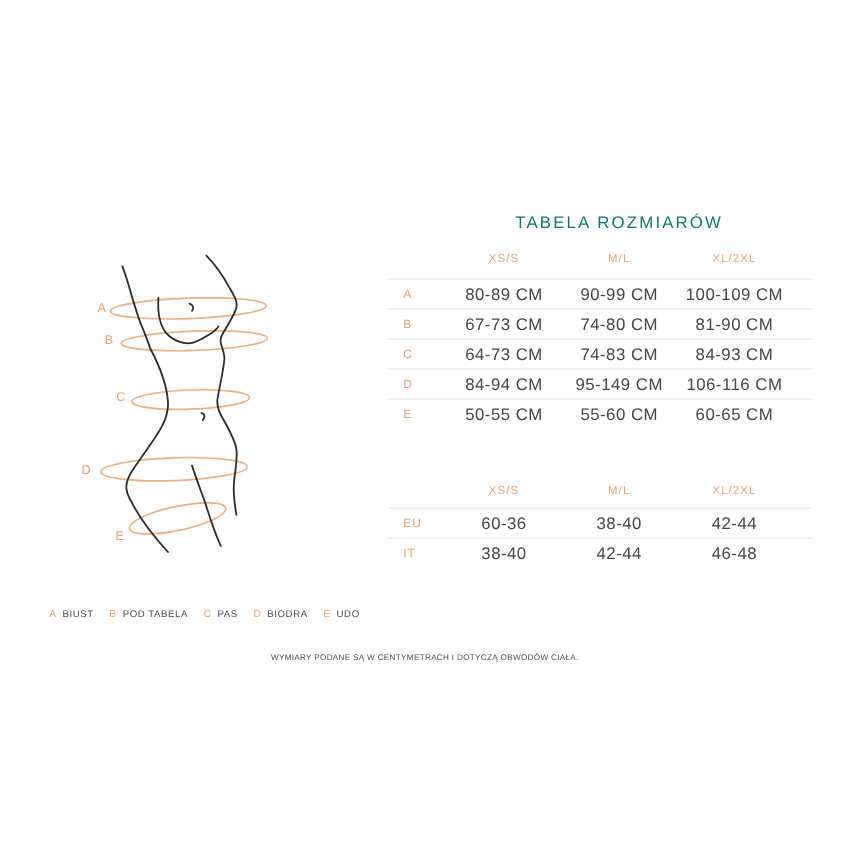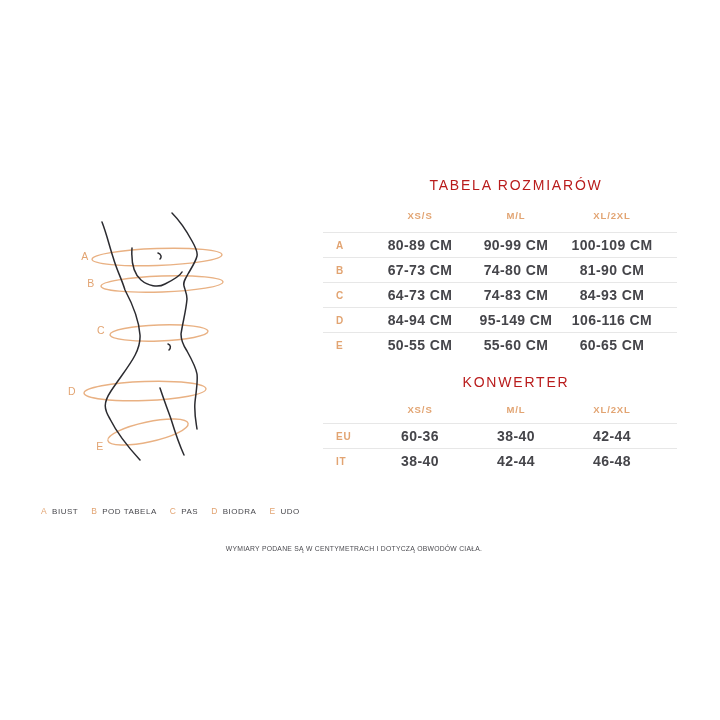--- a/index.html
+++ b/index.html
@@ -20,32 +20,32 @@
 
   
   .legend { position:absolute; left:41px; top:504px; display:flex; gap:13px; align-items:center; height:13px; }
   .legend-item { display:flex; gap:5px; align-items:baseline; }
   .legend-letter { color:#e2a472; font-size:8.5px; letter-spacing:0.4px; }
   .legend-word  { color:#47474c; font-size:8px;  letter-spacing:0.5px; }
 
   
   .tbl-title {
     position:absolute; left:372px; width:288px; text-align:center;
-    font-size:14px; letter-spacing:1.8px; color:#b91c1c; line-height:16px;
+    font-size:14px; letter-spacing:1.8px; color:#0f766e; line-height:16px;
   }
   .t1-title { top:177px; }
   .t2-title { top:374px; }
 
   
   .tbl { position:absolute; left:323px; width:354px; }
   .t1-pos { top:199px; }
   .t2-pos { top:396px; }
   .trow {
     display:grid; grid-template-columns:49px 96px 96px 96px;
-    height:25px; align-items:center; border-top:1px solid #e7e7e7;font-weight:bold;
+    height:25px; align-items:center; border-top:1px solid #e7e7e7;
   }
   .trow.head { border-top:none; }
   .t1-pos .trow.head { height:33px; }
   .t2-pos .trow.head { height:27px; }
   .cell { text-align:center; font-size:14px; letter-spacing:0.4px; color:#45454a; }
   .cell.colhead { font-size:9.5px; letter-spacing:0.9px; color:#e2a472; }
   .cell.rowlbl  { text-align:left; padding-left:13px; font-size:10px; letter-spacing:0.8px; color:#e2a472; }
 
   
   .footnote {
@@ -136,21 +136,20 @@
       <div class="cell">106-116 CM</div>
     </div>
     <div class="trow">
       <div class="cell rowlbl">E</div>
       <div class="cell">50-55 CM</div>
       <div class="cell">55-60 CM</div>
       <div class="cell">60-65 CM</div>
     </div>
   </div>
 
-  <div class="tbl-title t2-title">KONWERTER</div>
   <div class="tbl t2-pos">
     <div class="trow head">
       <div class="cell rowlbl"></div>
       <div class="cell colhead">XS/S</div>
       <div class="cell colhead">M/L</div>
       <div class="cell colhead">XL/2XL</div>
     </div>
     <div class="trow">
       <div class="cell rowlbl">EU</div>
       <div class="cell">60-36</div>

